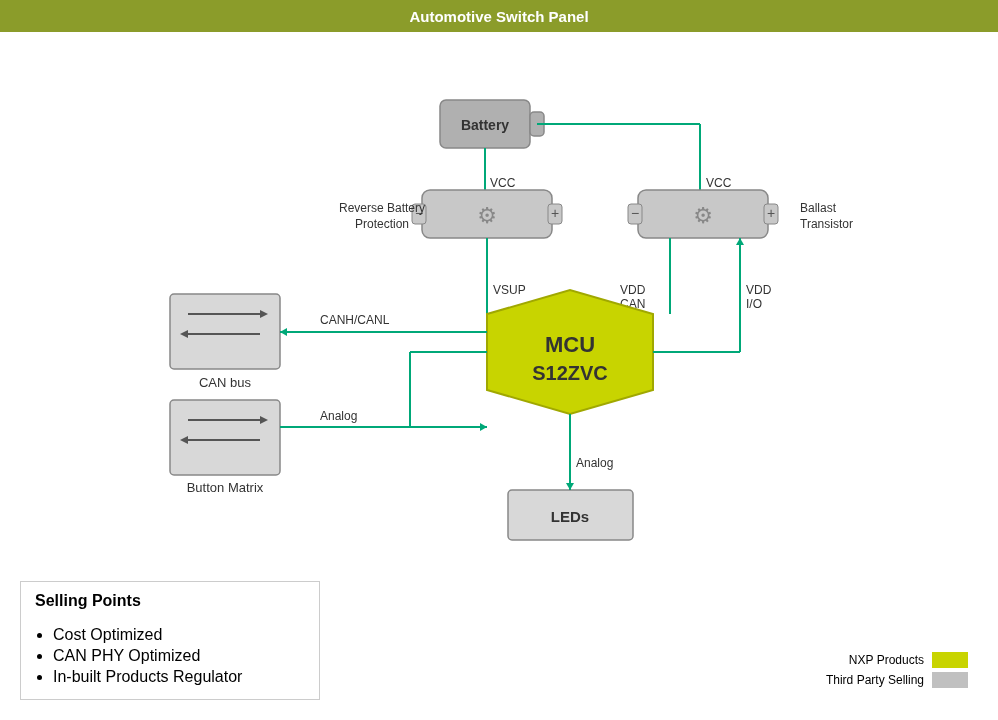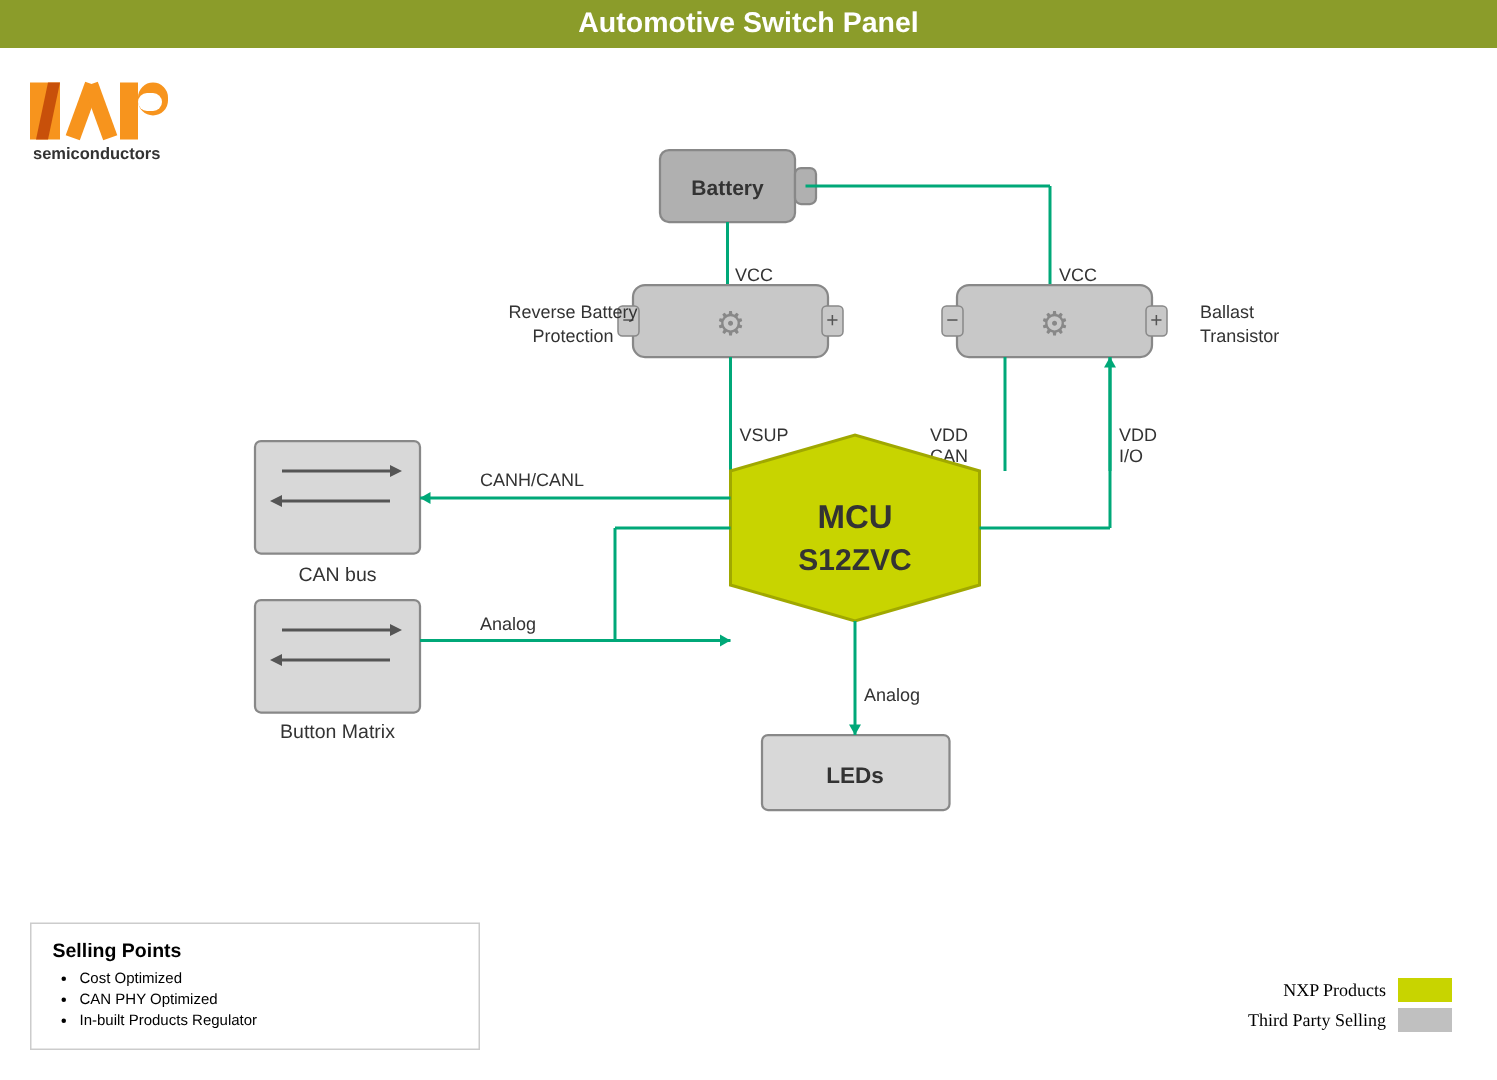--- a/index.html
+++ b/index.html
@@ -17,21 +17,21 @@
       background: #8b9c2a;
       width: 100%;
       height: 32px;
       display: flex;
       align-items: center;
       justify-content: center;
     }
     #title-bar span {
       color: #fff;
       font-weight: bold;
-      font-size: 19px;
+      font-size: 15px;
     }
 
     
     #main {
       position: relative;
       width: 998px;
       height: 688px;
       background: #fff;
     }
 
@@ -58,39 +58,38 @@
       position: absolute;
       bottom: 20px;
       left: 20px;
       border: 1px solid #ccc;
       padding: 10px 20px 10px 14px;
       width: 300px;
       font-size: 12px;
     }
     #selling-points .sp-title {
       font-weight: bold;
-      margin-bottom: 6px;
-      font-size: 13px;
+      margin-bottom: 16px;
+      font-size: 16px;
     }
     #selling-points ul {
       list-style: disc;
       padding-left: 18px;
     }
     #selling-points ul li {
       margin-bottom: 3px;
-      font-size: 10px;
+      font-size: 16px;
     }
 
     
     #legend {
       position: absolute;
       bottom: 28px;
       right: 30px;
       font-size: 12px;
-      font-family: Liberation Serif, serif;
     }
     .legend-item {
       display: flex;
       align-items: center;
       justify-content: flex-end;
       margin-bottom: 4px;
     }
     .legend-item span {
       margin-right: 8px;
     }
@@ -103,37 +102,20 @@
   </style>
 </head>
 <body>
 
 <div id="title-bar">
   <span>Automotive Switch Panel</span>
 </div>
 
 <div id="main">
 
-  <div id="logo">
-    <svg width="120" height="60" viewBox="0 0 120 60">
-
-      <rect x="0" y="5" width="12" height="38" fill="#f7941d"></rect>
-      <rect x="12" y="5" width="8" height="38" fill="#f7941d"></rect>
-      <polygon points="12,5 20,5 12,43 4,43" fill="#c8500a"></polygon>
-
-      <rect x="30" y="5" width="10" height="38" fill="#f7941d" transform="rotate(20,35,24)"></rect>
-      <rect x="42" y="5" width="10" height="38" fill="#f7941d" transform="rotate(-20,47,24)"></rect>
-
-      <rect x="60" y="5" width="12" height="38" fill="#f7941d"></rect>
-      <rect x="72" y="5" width="20" height="22" rx="10" fill="#f7941d"></rect>
-      <rect x="72" y="12" width="16" height="12" rx="6" fill="white"></rect>
-
-      <text x="2" y="56" font-size="11" font-weight="bold" fill="#333" font-family="Arial">semiconductors</text>
-    </svg>
-  </div>
 
   <svg id="diagram-svg" viewBox="0 0 998 600">
 
     <rect x="440" y="68" width="90" height="48" rx="6" fill="#b0b0b0" stroke="#888" stroke-width="1.5"></rect>
 
     <rect x="530" y="80" width="14" height="24" rx="4" fill="#b0b0b0" stroke="#888" stroke-width="1.5"></rect>
 
     <text x="485" y="98" text-anchor="middle" font-size="14" font-weight="bold" fill="#333" font-family="Arial">Battery</text>
 
     <line x1="485" y1="116" x2="485" y2="158" stroke="#00a878" stroke-width="2"></line>

